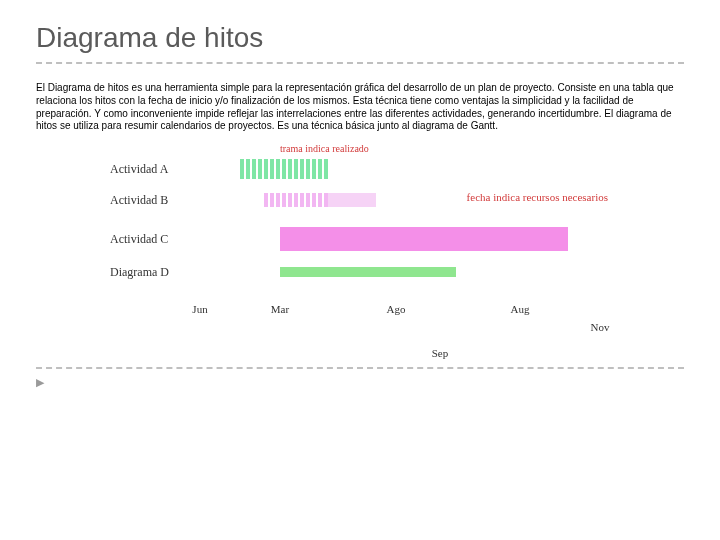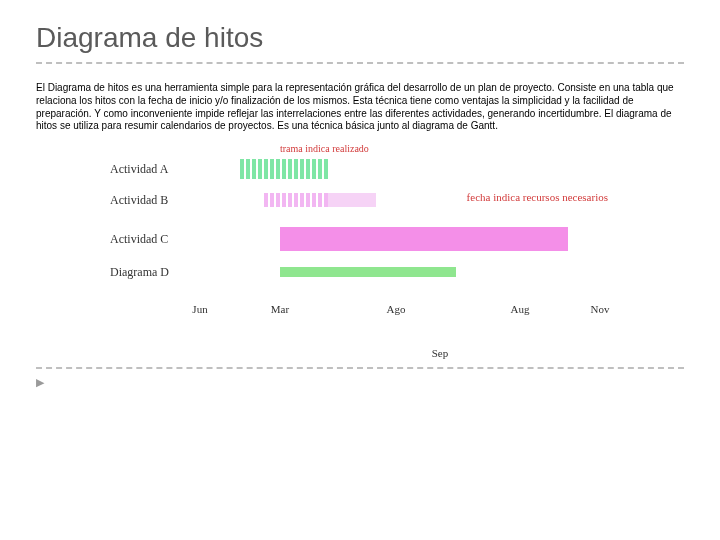--- a/index.html
+++ b/index.html
@@ -62,20 +62,20 @@
           <div class="axis-area">
             <div class="bar" style="left: 20%; width: 44%; background: rgb(143, 230, 143);"></div>
           </div>
         </div>
         <div class="tick-row">
           <div class="tick" style="left: 0%;">Jun</div>
           <div class="tick" style="left: 20%;">Mar</div>
           <div class="tick" style="left: 40%; margin-left: 36px;">Ago</div>
           <div class="tick" style="left: 60%; margin-top: 44px;">Sep</div>
           <div class="tick" style="left: 80%;">Aug</div>
-          <div class="tick" style="left: 100%;">Nov</div>
+          <div class="tick" style="left: 100%; margin-top: 18px;">Nov</div>
         </div>
     </div>
   </div>
 
   <hr class="hr-bottom">
   <span class="page-arrow">▶</span>
 </div>
 
 </body></html>

